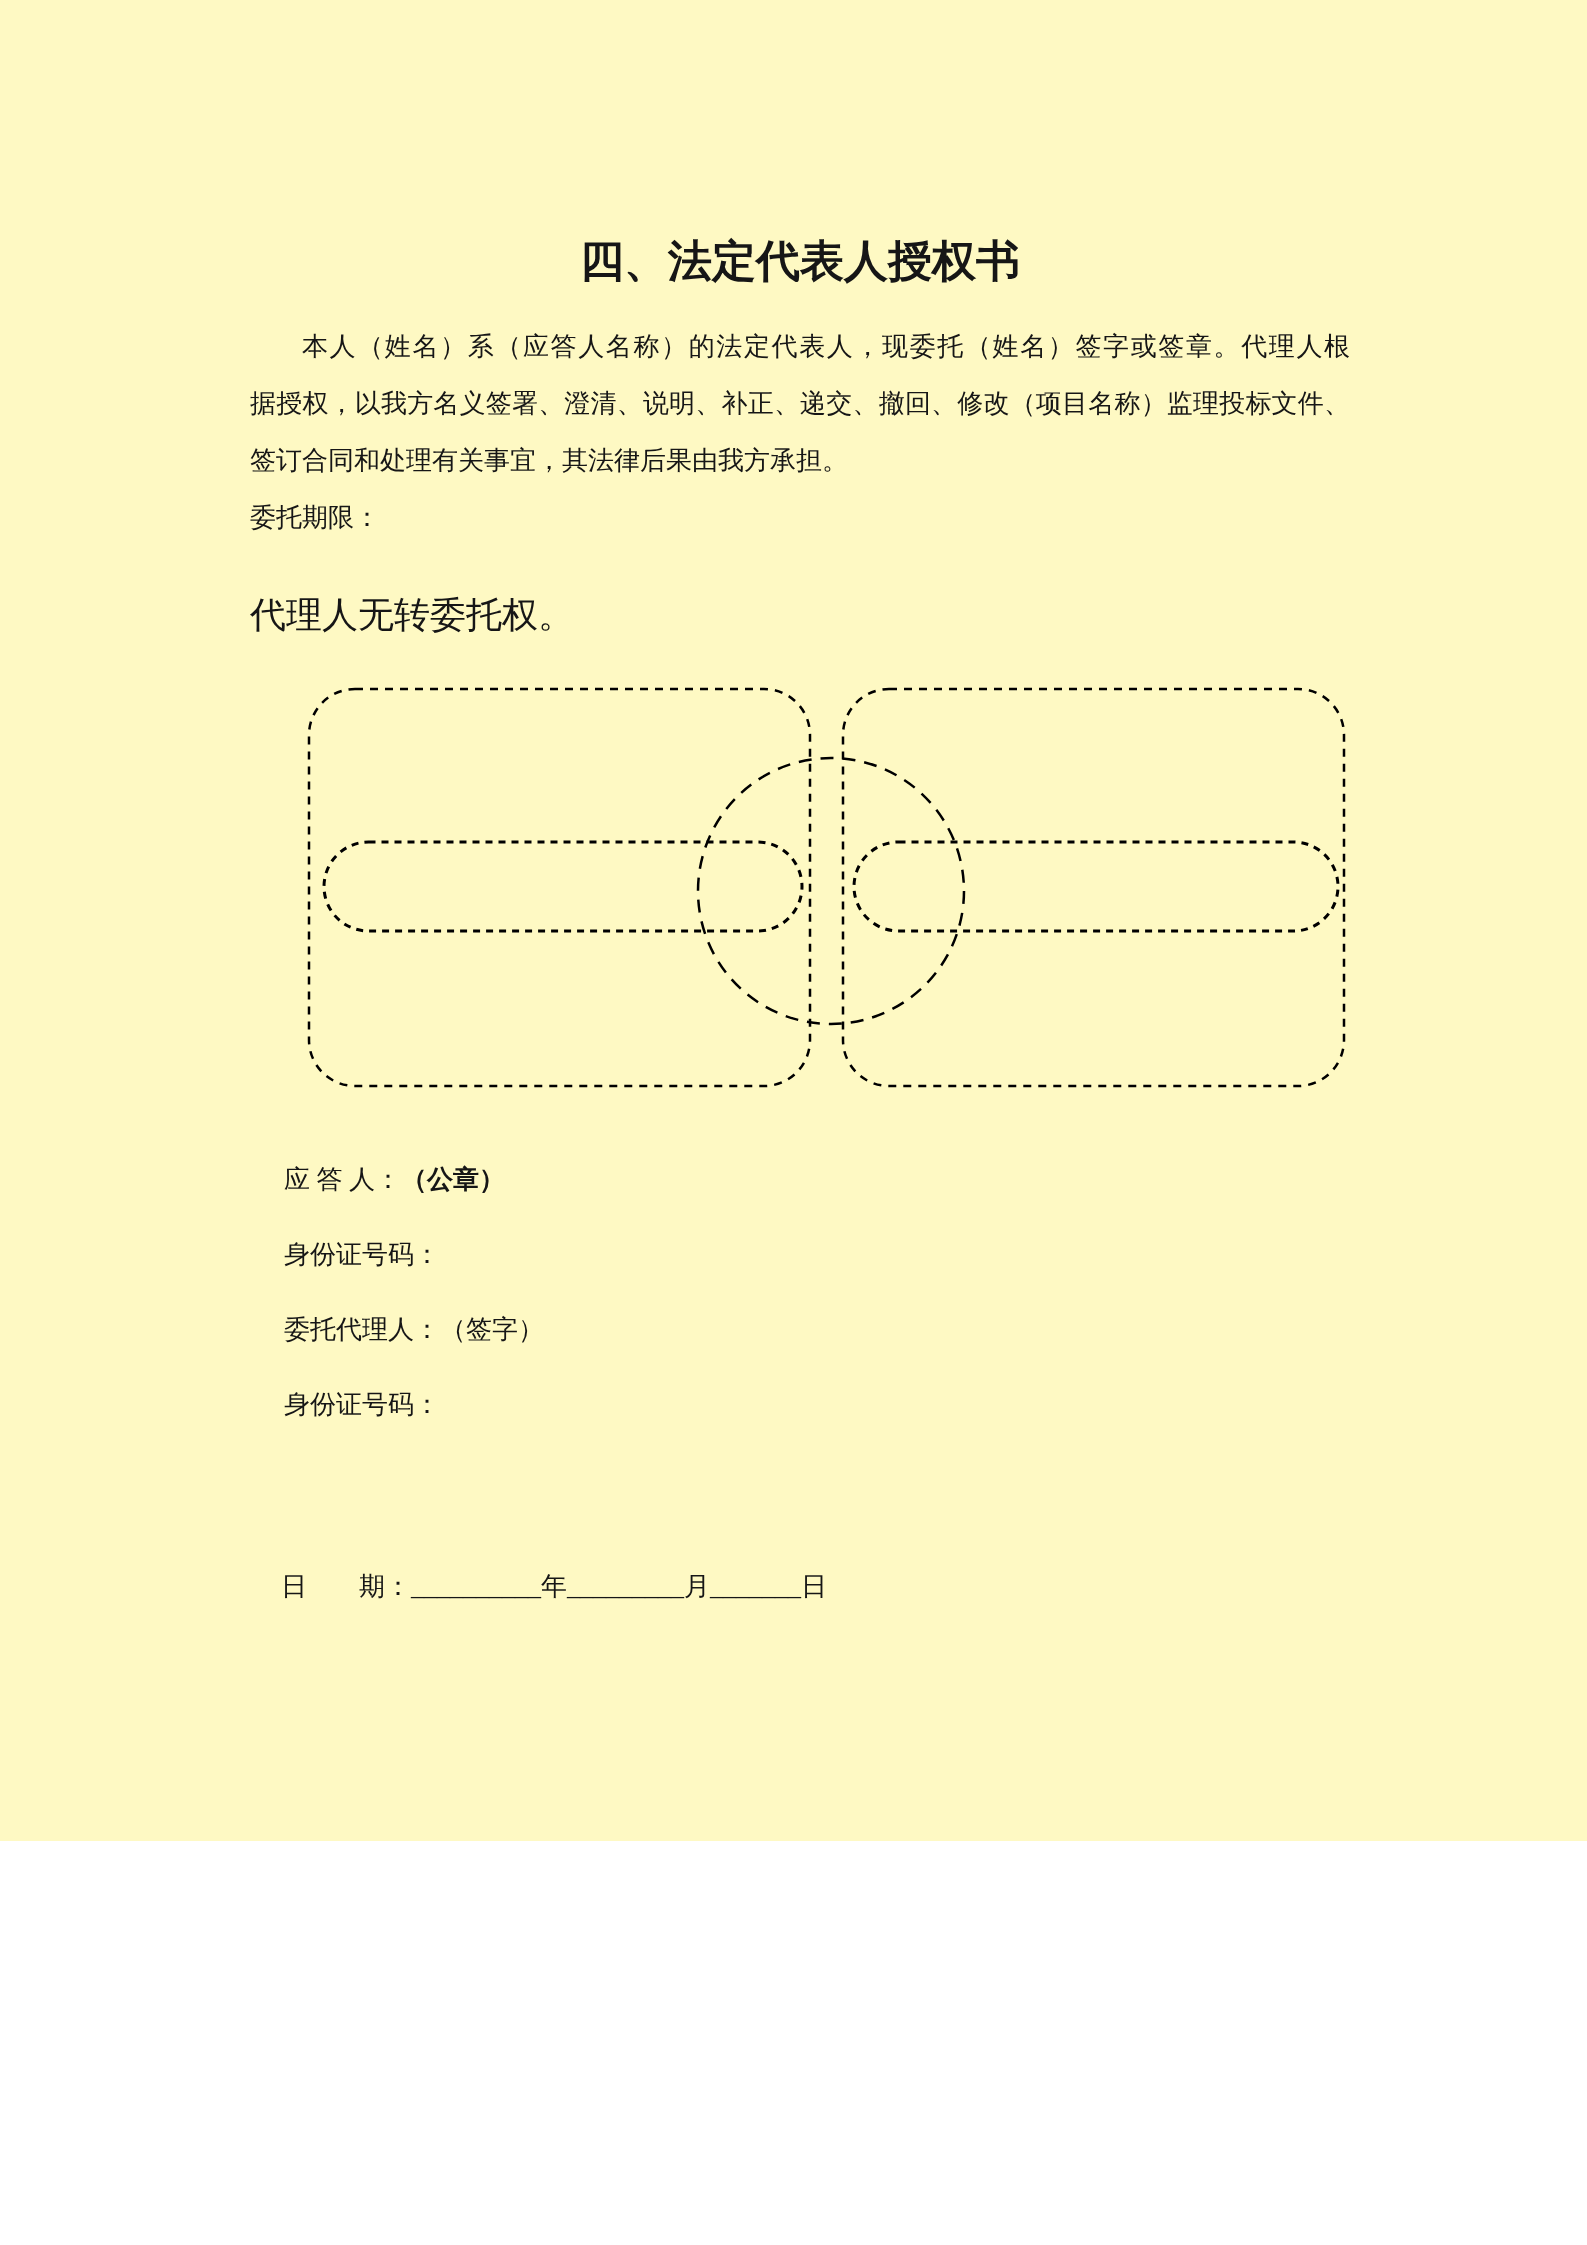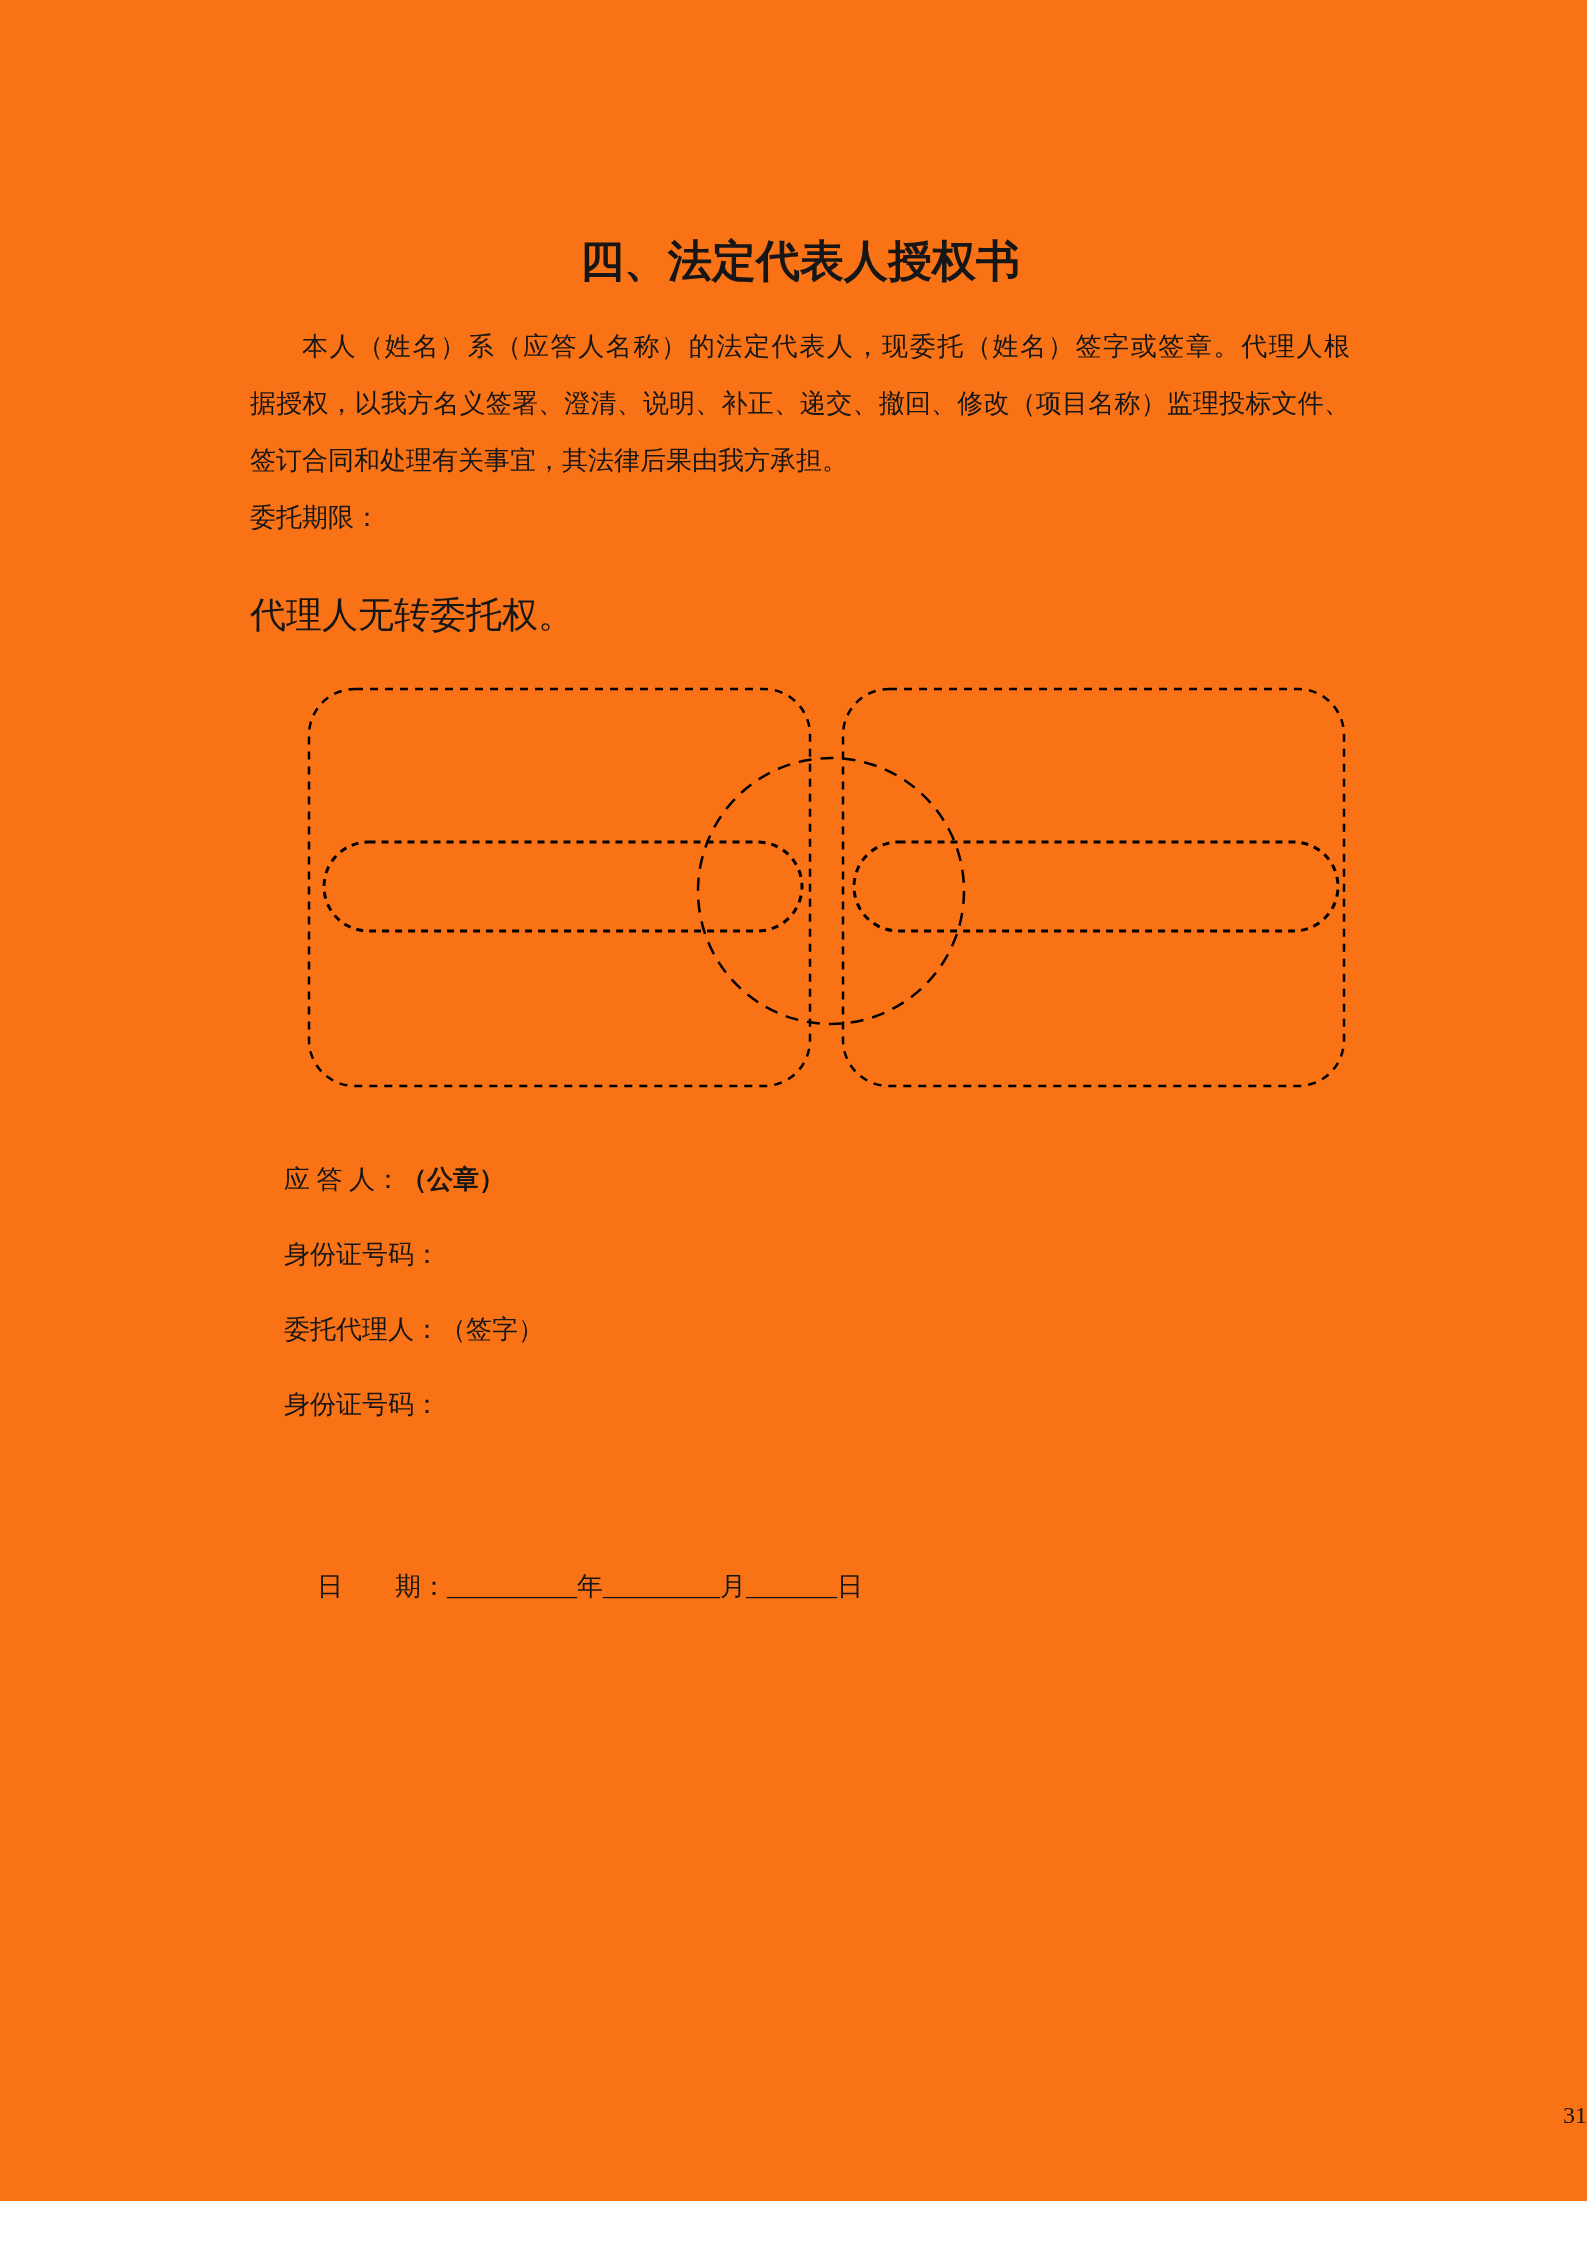--- a/index.html
+++ b/index.html
@@ -3,22 +3,22 @@
 <meta charset="utf-8">
 <style>
   html, body {
     margin: 0;
     padding: 0;
     background: #ffffff;
   }
   .page {
     position: relative;
     width: 1587px;
-    height: 2201px;
-    background: #f97316;
+    height: 1841px;
+    background: #fef9c3;
     color: #161616;
     font-family: "Liberation Serif", "DejaVu Serif", serif;
     overflow: hidden;
   }
   .doc-title {
     position: absolute;
     top: 204px;
     left: 250px;
     width: 1100px;
     text-align: center;
@@ -66,21 +66,20 @@
   }
   .sig-line { white-space: nowrap; }
   .sig-line .seal-note { font-weight: 700; }
   .date-line {
     position: absolute;
     top: 1566px;
     left: 281px;
     font-size: 26px;
     line-height: 42px;
     white-space: nowrap;
-    margin-left: 36px;
   }
   .page-number {
     position: absolute;
     top: 2098px;
     left: 0;
     width: 1587px;
     text-align: right;
     font-size: 24px;
     line-height: 34px;
   }

